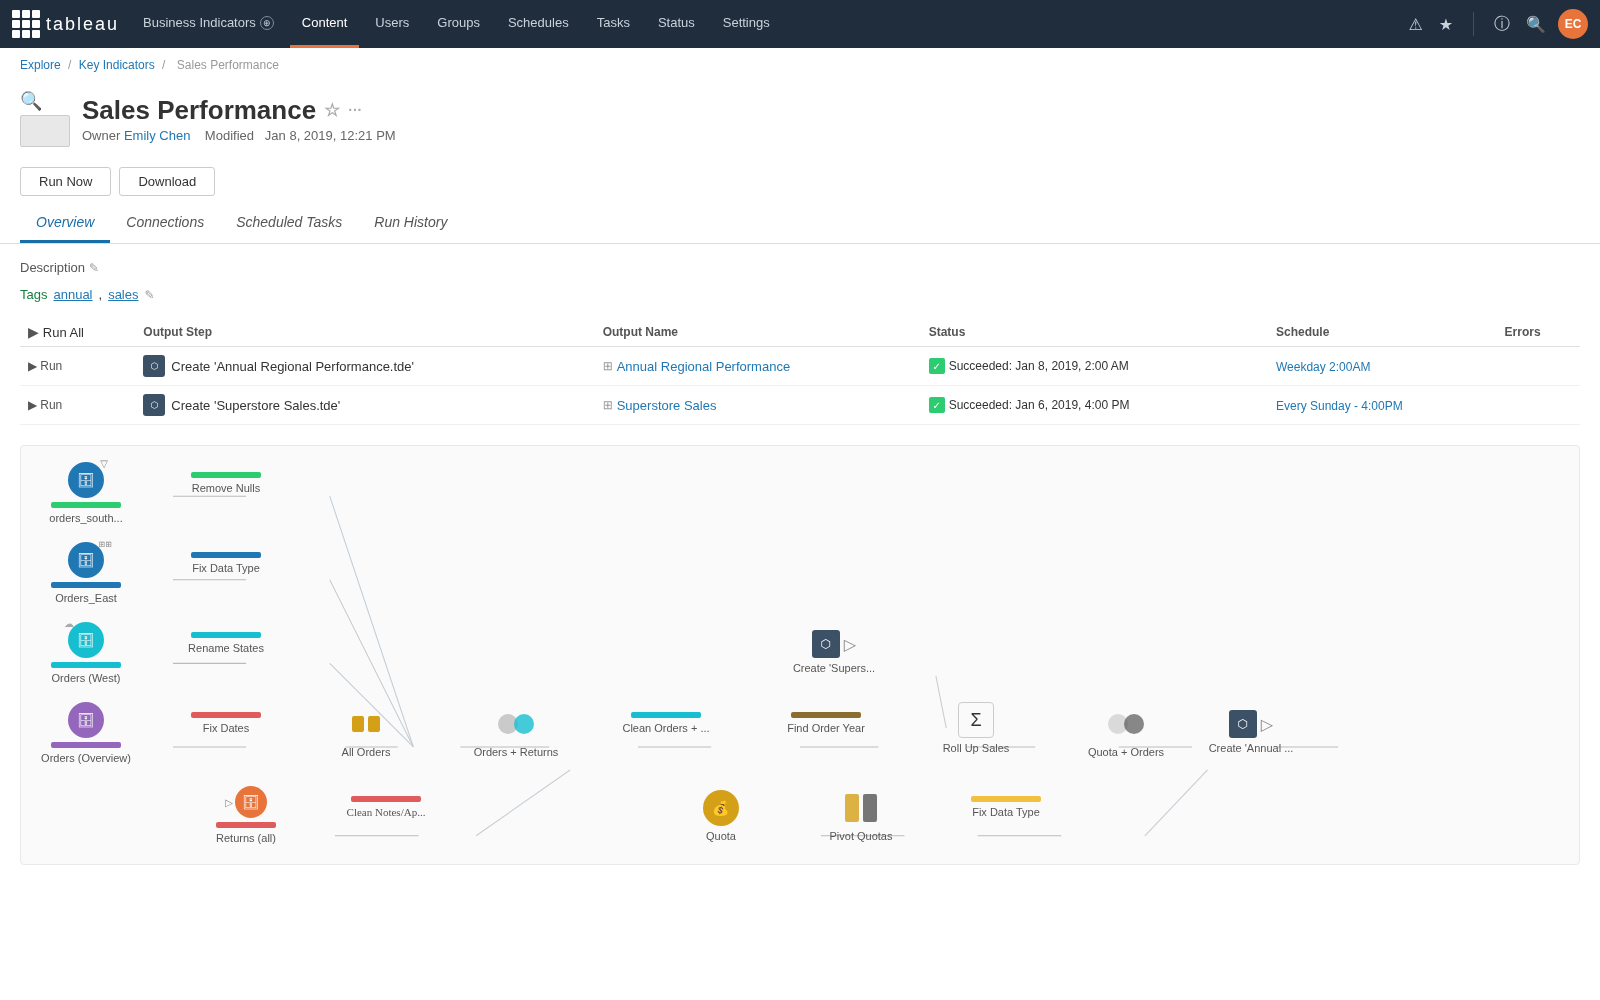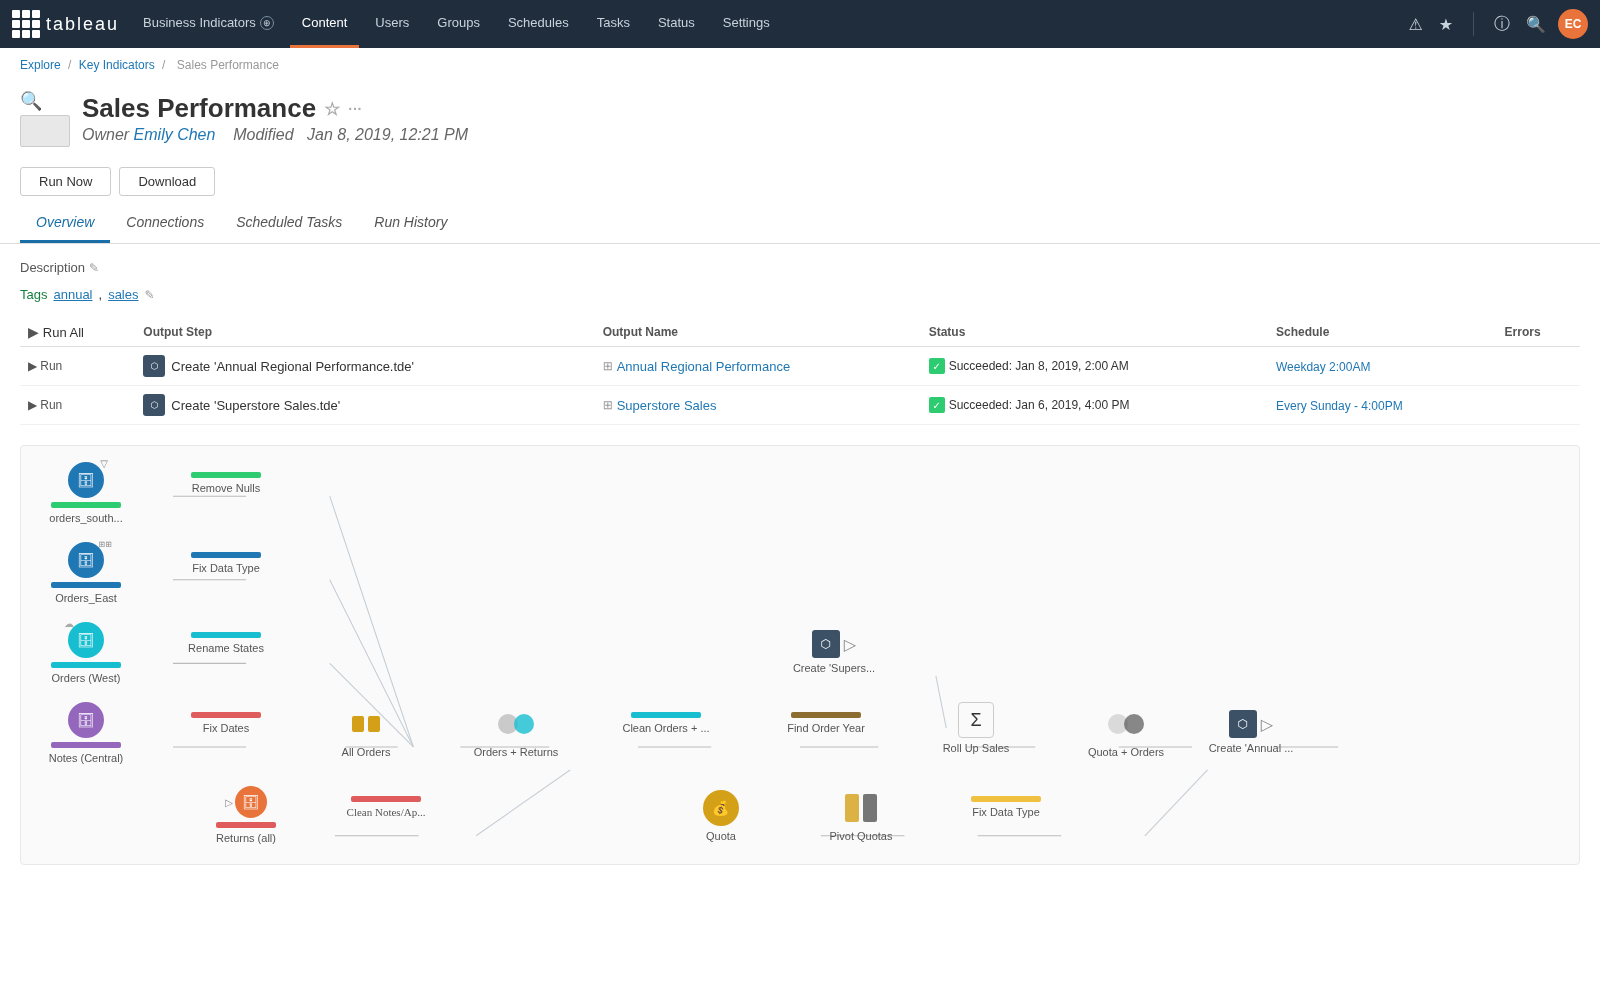--- a/index.html
+++ b/index.html
@@ -58,21 +58,21 @@
     }
     .header-thumb {
       width: 50px; height: 32px; background: #e8e8e8; border: 1px solid #ccc; border-radius: 2px;
     }
     .page-title-area { flex: 1; }
     .page-title {
       font-size: 26px; font-weight: bold; color: #333; display: flex; align-items: center; gap: 8px;
     }
     .title-star { color: #aaa; font-size: 18px; cursor: pointer; }
     .title-more { color: #aaa; font-size: 14px; cursor: pointer; }
-    .page-meta { font-size: 16px; color: #666; margin-top: 2px; font-style: italic; }
+    .page-meta { font-size: 13px; color: #666; margin-top: 2px; }
     .page-meta a { color: #1f77b4; text-decoration: none; }
 
     
     .action-buttons {
       padding: 8px 20px 0;
       display: flex; gap: 8px;
     }
     .btn {
       padding: 6px 18px; border: 1px solid #ccc; background: #fff; border-radius: 3px;
       font-size: 13px; cursor: pointer; color: #333;
@@ -455,21 +455,21 @@
     <div class="flow-node" style="left:160px;top:176px;">
       <div class="node-bar bar-teal" style="margin-top:10px;"></div>
       <span class="node-label">Rename States</span>
     </div>
 
     <div class="flow-node" style="left:20px;top:256px;">
       <div style="position:relative;">
         <div class="node-icon node-purple" style="font-size:14px;">🗄</div>
       </div>
       <div class="node-bar bar-purple"></div>
-      <span class="node-label">Notes (Central)</span>
+      <span class="node-label">Orders (Overview)</span>
     </div>
 
     <div class="flow-node" style="left:160px;top:256px;">
       <div class="node-bar bar-red" style="margin-top:10px;"></div>
       <span class="node-label">Fix Dates</span>
     </div>
 
     <div class="flow-node" style="left:300px;top:256px;">
       <div style="display:flex;align-items:center;justify-content:center;width:36px;height:36px;margin-top:4px;">
         <svg width="32" height="32" viewBox="0 0 32 32">

